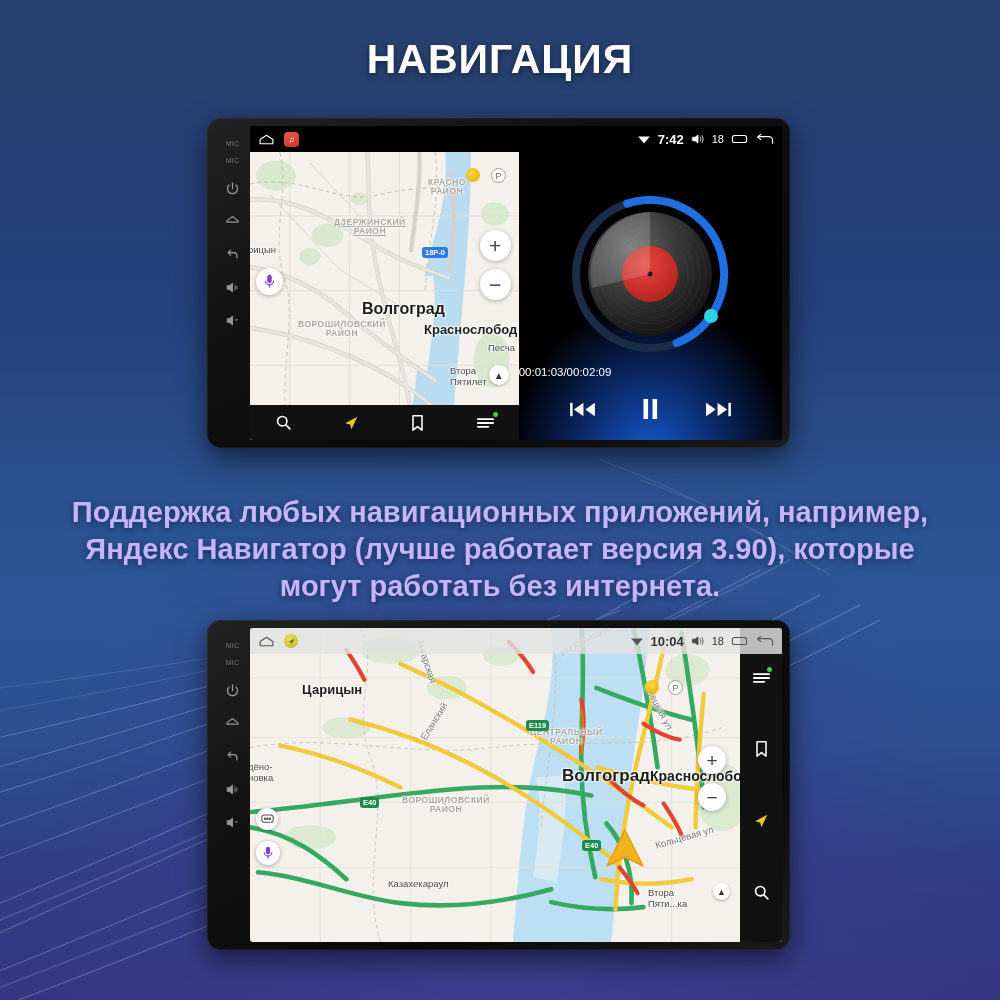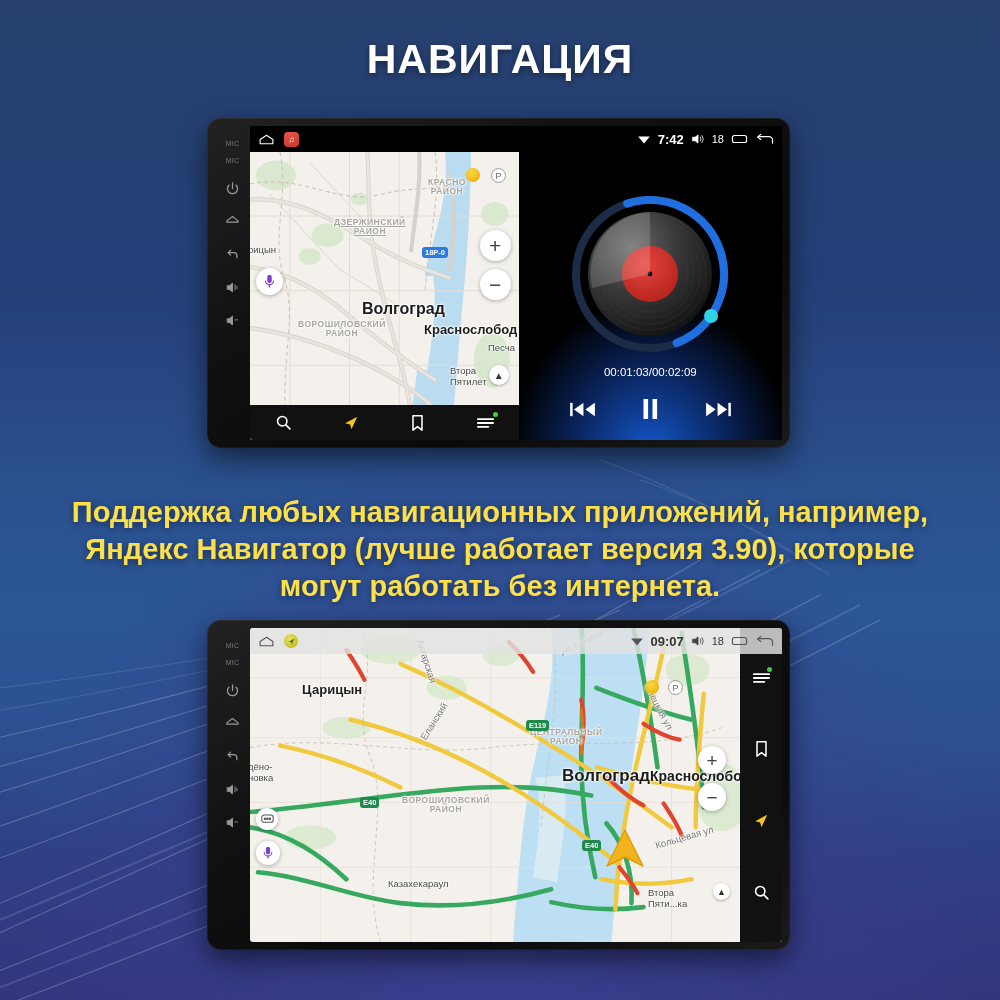--- a/index.html
+++ b/index.html
@@ -27,21 +27,21 @@
     position:absolute; top:36px; left:0; right:0; z-index:5;
     text-align:center;
     color:#fff;
     font-size:41px; font-weight:bold; letter-spacing:1px;
     text-shadow:0 2px 6px rgba(0,0,0,.45);
   }
 
   
   #caption {
     position:absolute; top:494px; left:50px; right:50px; z-index:5;
-    text-align:center; color:#fde047;
+    text-align:center; color:#c4b5fd;
     font-size:29px; font-weight:bold; line-height:1.28;
     text-shadow:0 2px 7px rgba(10,20,60,.6);
   }
 
   
   .device {
     position:absolute; z-index:4;
     background:linear-gradient(150deg,#222 0%,#111 35%,#0a0a0a 70%,#1a1a1a 100%);
     border-radius:14px;
     box-shadow:0 10px 28px rgba(0,0,0,.55), 0 0 0 1px rgba(255,255,255,.05) inset;
@@ -157,21 +157,21 @@
     color:#fff; font-size:14.5px; letter-spacing:.2px;
   }
   .vinyl-wrap { position:absolute; top:36px; left:0; right:0; display:flex; justify-content:center; }
   .vinyl-box { position:relative; width:172px; height:172px; }
   .vinyl-box svg { position:absolute; inset:0; width:100%; height:100%; }
   .music-glow {
     position:absolute; left:0; right:0; bottom:0; height:132px;
     background:radial-gradient(ellipse at 50% 110%, rgba(22,92,214,.95) 0%, rgba(16,58,150,.55) 45%, rgba(0,0,0,0) 75%);
   }
   .time-row {
-    position:absolute; left:0; right:0; bottom:62px; text-align:center;
+    position:absolute; left:0; right:0; bottom:62px; text-align:left;
     color:#fff; font-size:11.5px;
   }
   .ctrl-row {
     position:absolute; left:0; right:0; bottom:14px;
     display:flex; align-items:center; justify-content:space-around;
     padding:0 30px;
   }
   .ctrl { width:40px; height:34px; display:flex; align-items:center; justify-content:center; }
 
   
@@ -602,21 +602,21 @@
               <path d="M10 2 2 6.2l3.3.8.8 3z"></path>
             </svg>
         </span>
       </div>
       <div class="sb-right">
         <span class="sb-icon">
           <svg width="14" height="11" viewBox="0 0 24 18" fill="#555">
               <path d="M2 4 12 16 22 4z"></path>
             </svg>
         </span>
-        <span class="sb-time">09:07</span>
+        <span class="sb-time">10:04</span>
         <span class="sb-icon">
           <svg width="14" height="12" viewBox="0 0 24 20" fill="#444" stroke="#444" stroke-width="1.4" stroke-linecap="round">
             <path d="M3 7h4l5-4v14l-5-4H3z"></path>
               <path d="M16 6.5a6 6 0 0 1 0 7" fill="none"></path>
               <path d="M19 4a10 10 0 0 1 0 12" fill="none"></path>
           </svg>
         </span>
         <span class="sb-vol">18</span>
         <span class="sb-icon">
           <svg width="17" height="12" viewBox="0 0 24 16" fill="none" stroke="#555" stroke-width="1.6">

